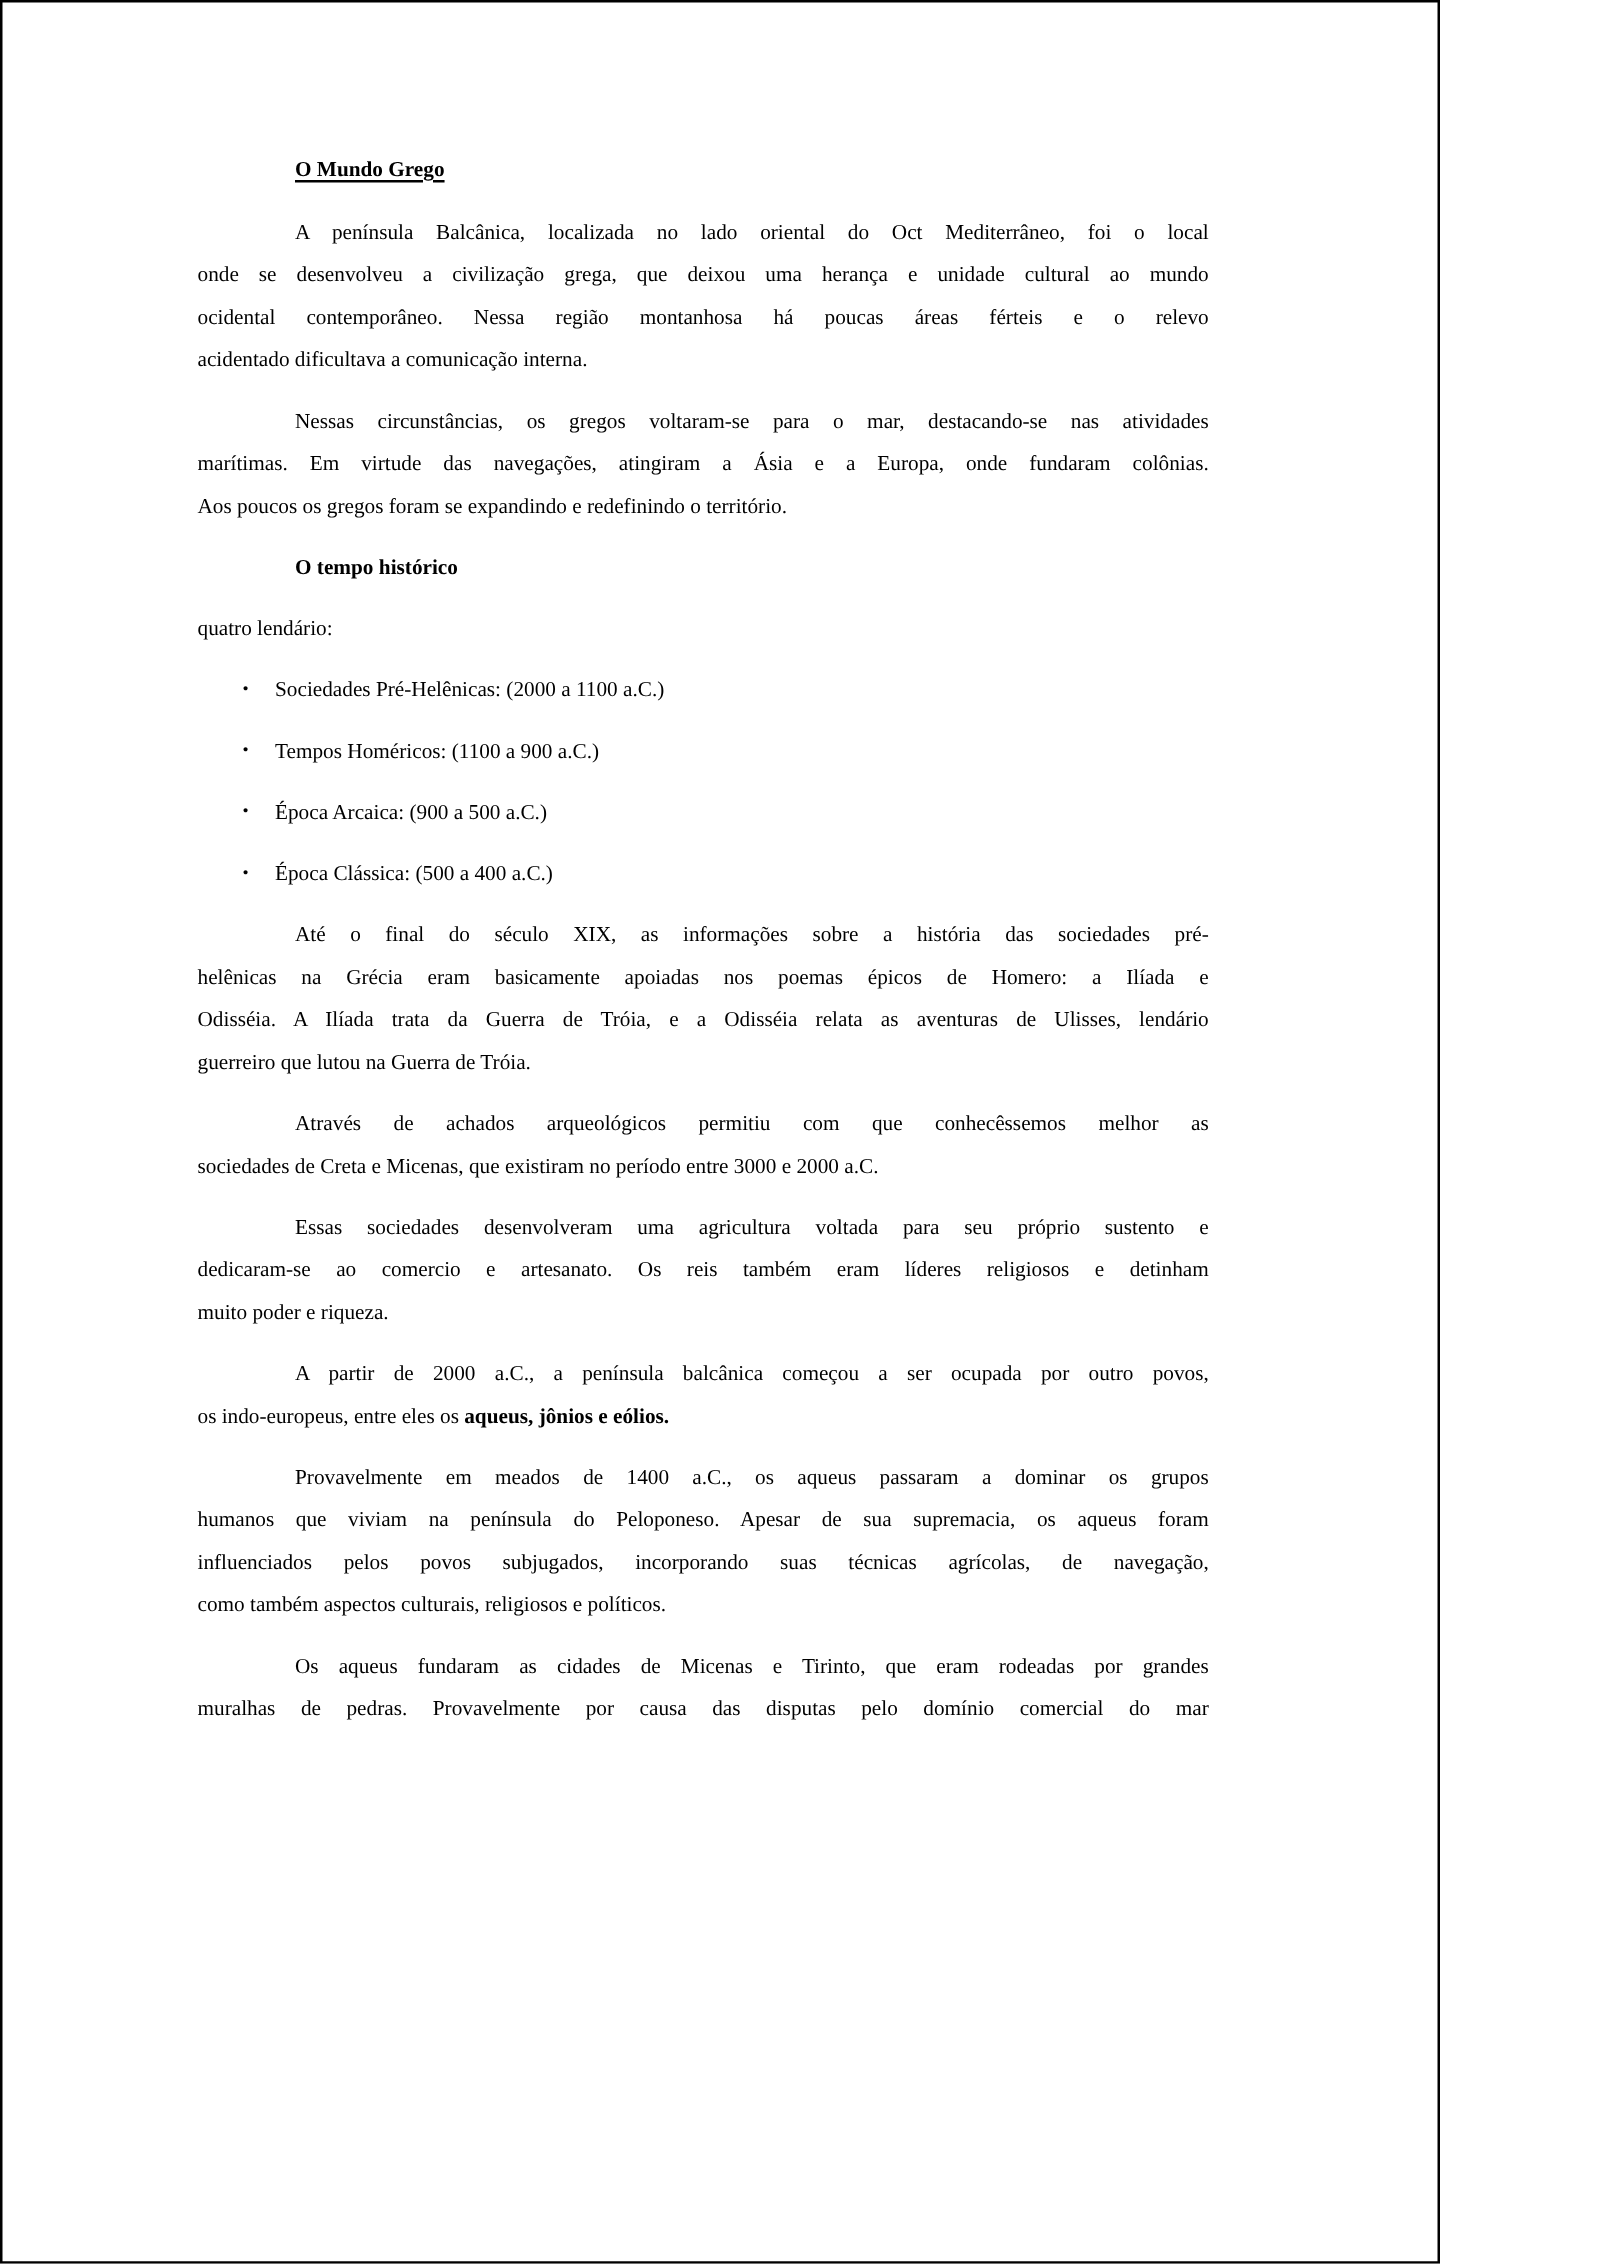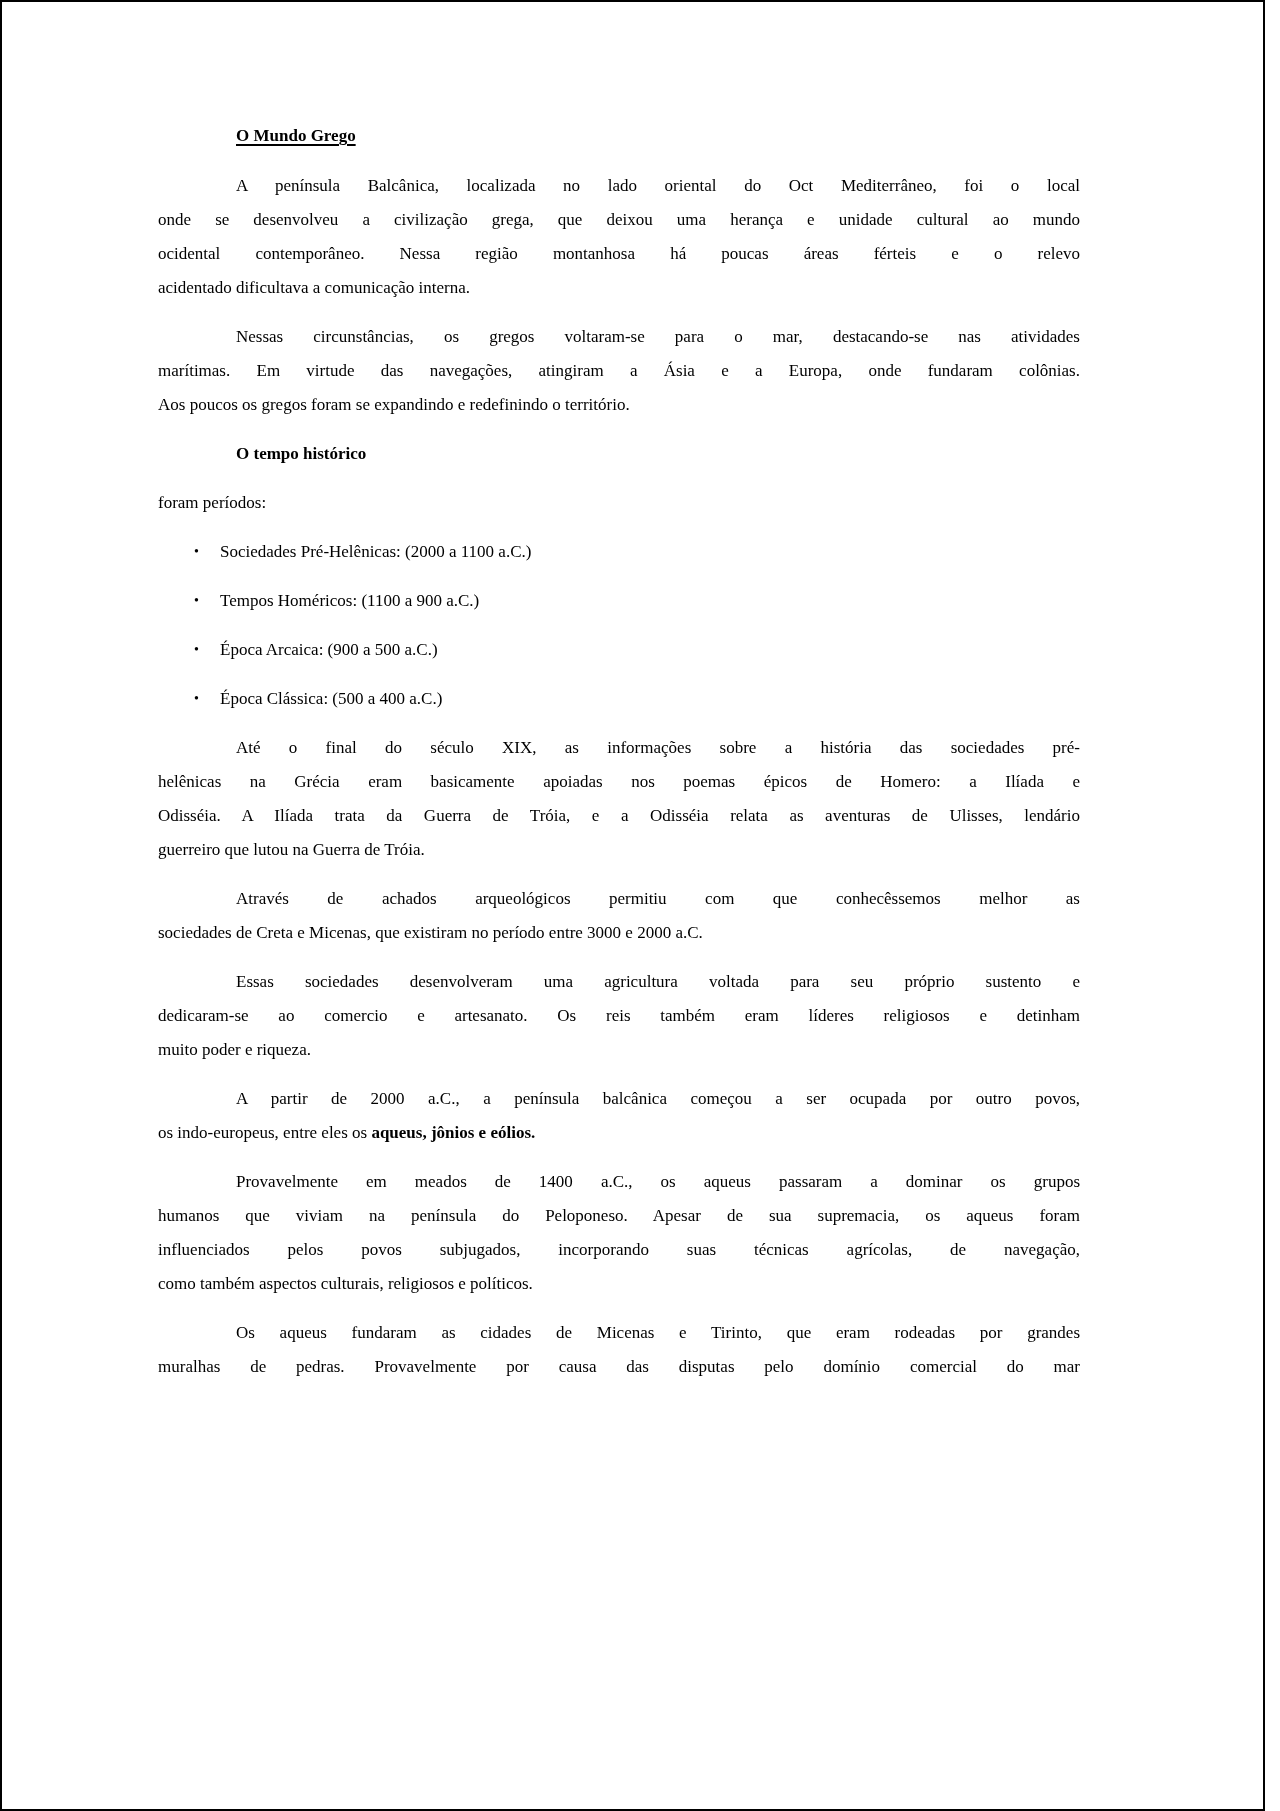--- a/index.html
+++ b/index.html
@@ -2,21 +2,21 @@
 <html><head>
 <meta charset="utf-8">
 <style>
   html, body {
     margin: 0;
     padding: 0;
     background: #ffffff;
   }
   .page {
     position: relative;
-    width: 1265px;
+    width: 1152px;
     height: 1811px;
     box-sizing: border-box;
     background: #ffffff;
     border: 2px solid #000000;
     overflow: hidden;
   }
   .content {
     box-sizing: border-box;
     padding: 117px 183px 0 156px;
     font-family: "Liberation Serif", "DejaVu Serif", serif;
@@ -88,21 +88,21 @@
 
     <div class="para">
       <div class="ln first">Nessas circunstâncias, os gregos voltaram-se para o mar, destacando-se nas atividades</div>
       <div class="ln">marítimas. Em virtude das navegações, atingiram a Ásia e a Europa, onde fundaram colônias.</div>
       <div class="ln last">Aos poucos os gregos foram se expandindo e redefinindo o território.</div>
     </div>
 
     <div class="hd">O tempo histórico</div>
 
     <div class="para">
-      <div class="ln last">foram períodos:</div>
+      <div class="ln last">quatro lendário:</div>
     </div>
 
     <div class="list">
       <div class="li">
         <span class="bullet">•</span>
         <span>Sociedades Pré-Helênicas: (2000 a 1100 a.C.)</span>
       </div>
       <div class="li">
         <span class="bullet">•</span>
         <span>Tempos Homéricos: (1100 a 900 a.C.)</span>

